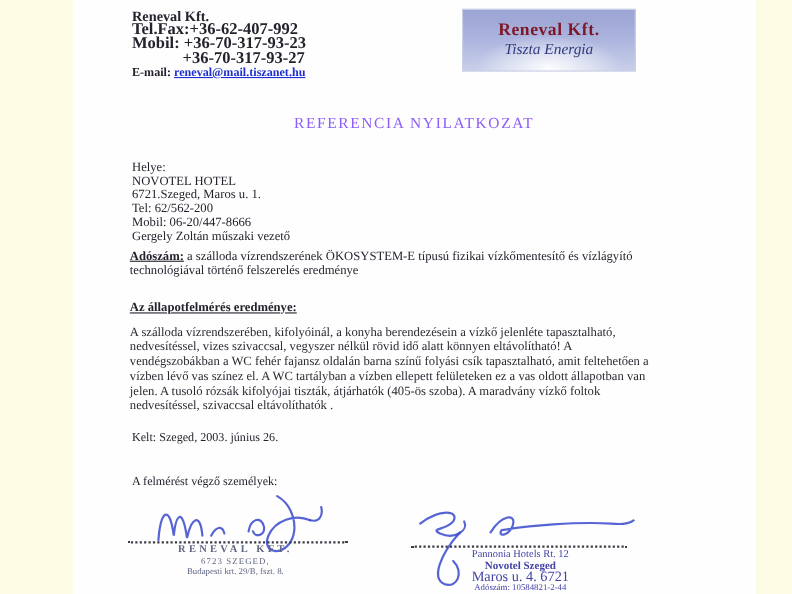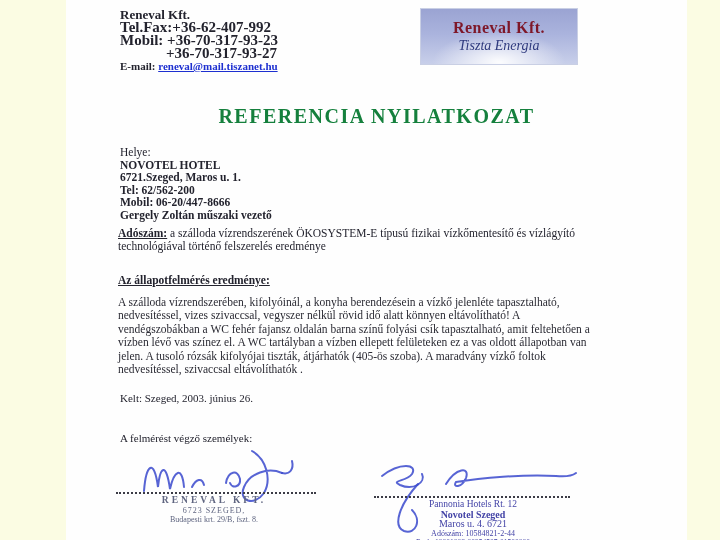--- a/index.html
+++ b/index.html
@@ -27,25 +27,25 @@
     background:
       radial-gradient(ellipse 70% 90% at 50% 95%, rgba(255,255,255,.95) 0%, rgba(255,255,255,0) 60%),
       linear-gradient(180deg,#9aa3d2 0%, #aab3dd 45%, #c9d0ea 100%);
     display:flex;flex-direction:column;align-items:center;justify-content:center;
     box-shadow:0 0 0 1px #c9cfe4 inset;
   }
   .logo .l1{font-size:16px;font-weight:bold;letter-spacing:.5px;}
   .logo .l2{font-size:14px;font-style:italic;margin-top:1px;}
   
   .title{position:absolute;left:0;top:105px;width:100%;text-align:center;
-    font-size:20px;font-weight:bold;letter-spacing:1.5px;color:#15803d;}
+    font-size:14px;font-weight:normal;letter-spacing:1.5px;color:#8b5cf6;}
   
   .loc{position:absolute;left:54px;top:146px;font-size:11.5px;line-height:12.5px;}
   .loc .plain{font-weight:normal;}
-  .loc div{font-weight:bold;}
+  .loc div{font-weight:normal;}
   
   .subject{position:absolute;left:52px;top:227px;width:466px;font-size:11.5px;line-height:13px;}
   .subject .lbl{font-weight:bold;text-decoration:underline;}
   
   .assess-h{position:absolute;left:52px;top:274px;font-size:11.5px;font-weight:bold;text-decoration:underline;}
   .assess-b{position:absolute;left:52px;top:296px;width:478px;font-size:11.5px;line-height:13.4px;color:#2a2a33;}
   
   .kelt{position:absolute;left:54px;top:392px;font-size:11px;}
   .surv{position:absolute;left:54px;top:432px;font-size:11px;}
   
@@ -54,21 +54,21 @@
   .stamp{position:absolute;text-align:center;}
   .stamp div{line-height:9.5px;}
   .stamp-left{color:#5f6580;width:240px;}
   .stamp-left .s1{font-size:9.5px;font-weight:bold;letter-spacing:3px;}
   .stamp-left .s2{font-size:8px;letter-spacing:1px;}
   .stamp-left .s3{font-size:8px;}
   .stamp-left .s4{font-size:7.5px;color:#8a8da6;}
   .stamp-right{color:#4343a6;width:250px;}
   .stamp-right .s1{font-size:9.5px;}
   .stamp-right .s2{font-size:10px;font-weight:bold;}
-  .stamp-right .s3{font-size:10px;}
+  .stamp-right .s3{font-size:13px;}
   .stamp-right .s4{font-size:8px;}
   .stamp-right .s5{font-size:7.5px;}
   svg.ink{overflow:visible;}
   svg.ink path{fill:none;stroke:#3a49cc;stroke-width:2;stroke-linecap:round;opacity:.85;}
 </style>
 </head>
 <body>
 
 <div class="paper">
 

